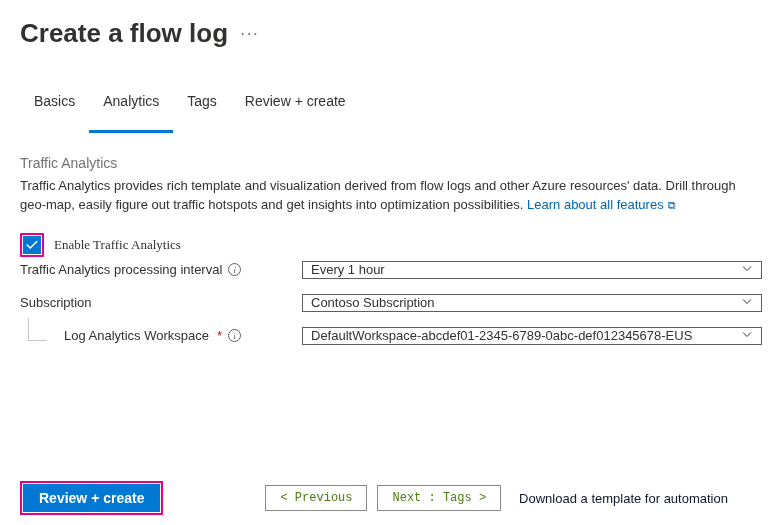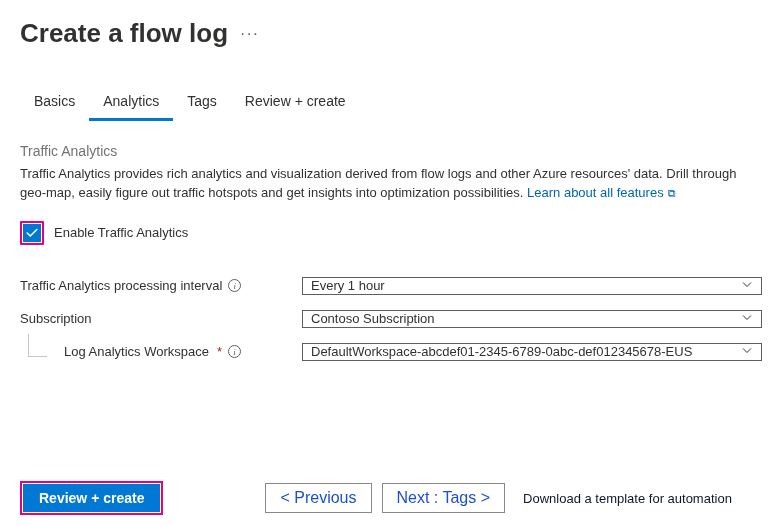--- a/index.html
+++ b/index.html
@@ -32,21 +32,21 @@
   .tab {
     padding: 8px 14px 10px 14px;
     font-size: 14px;
     color: #323130;
     cursor: pointer;
     border-bottom: 2px solid transparent;
   }
   .tab.active {
     border-bottom: 3px solid #0078d4;
     font-weight: 400;
-    padding-bottom: 9px;
+    padding-bottom: 21px;
   }
   .content {
     padding: 22px 20px 0 20px;
   }
   .section-title {
     font-size: 14px;
     color: #737373;
     margin-bottom: 6px;
   }
   .section-desc {
@@ -64,21 +64,22 @@
     display: inline-block;
     margin-left: 4px;
     color: #0065b3;
     font-size: 11px;
     vertical-align: baseline;
   }
   .checkbox-row {
     display: flex;
     align-items: center;
     gap: 10px;
-    margin-bottom: 32px;
+    margin-bottom: 4px;
+    font-family: Liberation Serif, serif;
   }
   .checkbox-hl {
     border: 2px solid #e3008c;
     padding: 1px;
     display: inline-flex;
     border-radius: 1px;
   }
   .checkbox {
     width: 18px;
     height: 18px;
@@ -172,25 +173,26 @@
     background: #0078d4;
     color: #fff;
     font-size: 14px;
     font-weight: 600;
     padding: 6px 16px;
     border: none;
     cursor: pointer;
   }
   .btn-secondary {
     background: #fff;
-    color: #1d4ed8;
-    font-size: 16px;
+    color: #4d7c0f;
+    font-size: 12px;
     padding: 5px 14px;
     border: 1px solid #8a8886;
     cursor: pointer;
+    font-family: Liberation Mono, monospace;
   }
   .footer-gap { width: 82px; }
   .footer-link {
     color: #0f172a;
     font-size: 13px;
     cursor: pointer;
     margin-left: 8px;
   }
 </style>
 </head>
@@ -206,21 +208,21 @@
 <div class="tabs">
   <div class="tab">Basics</div>
   <div class="tab active">Analytics</div>
   <div class="tab">Tags</div>
   <div class="tab">Review + create</div>
 </div>
 
 <div class="content">
   <div class="section-title">Traffic Analytics</div>
   <div class="section-desc">
-    <span>Traffic Analytics provides rich analytics and visualization derived from flow logs and other Azure resources' data. Drill through geo-map, easily figure out traffic hotspots and get insights into optimization possibilities.</span>
+    <span>Traffic Analytics provides rich template and visualization derived from flow logs and other Azure resources' data. Drill through geo-map, easily figure out traffic hotspots and get insights into optimization possibilities.</span>
     <span class="link">
       <span>Learn about all features</span><span class="ext-icon">⧉</span>
     </span>
   </div>
 
   <div class="checkbox-row">
     <span class="checkbox-hl">
       <span class="checkbox">
         <svg viewBox="0 0 16 16">
             <path d="M13.5 4L6 11.5 2.5 8" stroke="#fff" stroke-width="1.8" fill="none" stroke-linecap="round" stroke-linejoin="round"></path>

